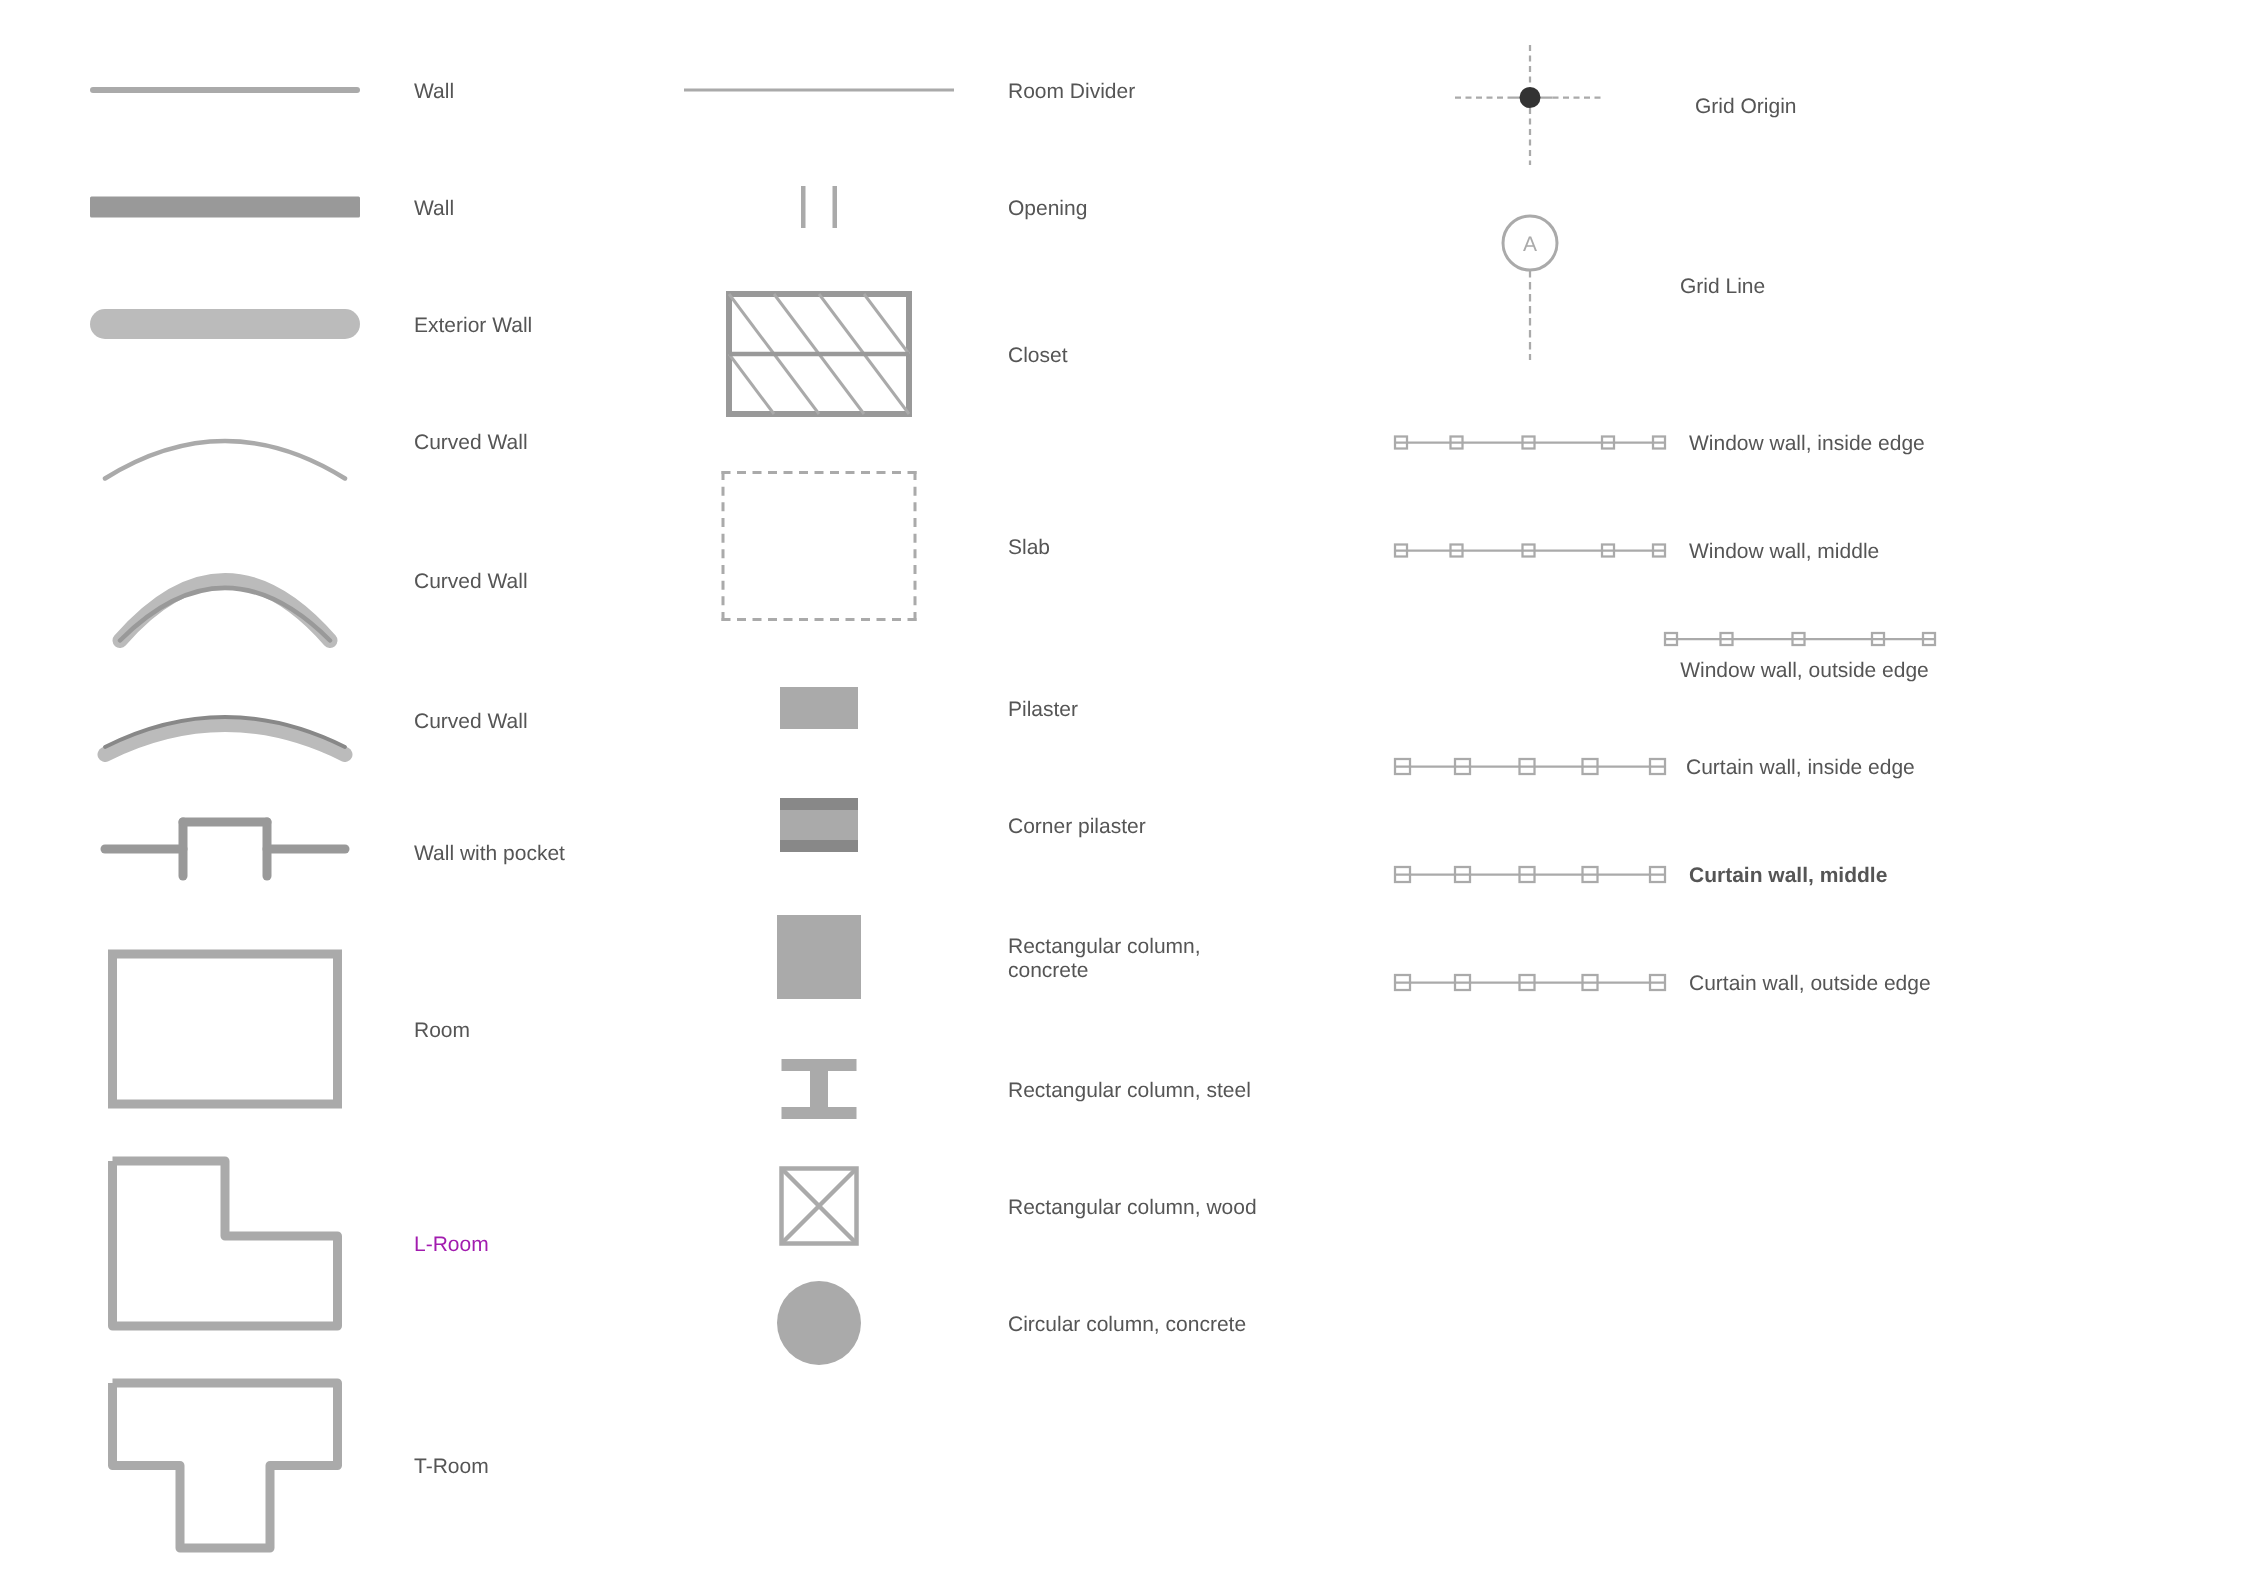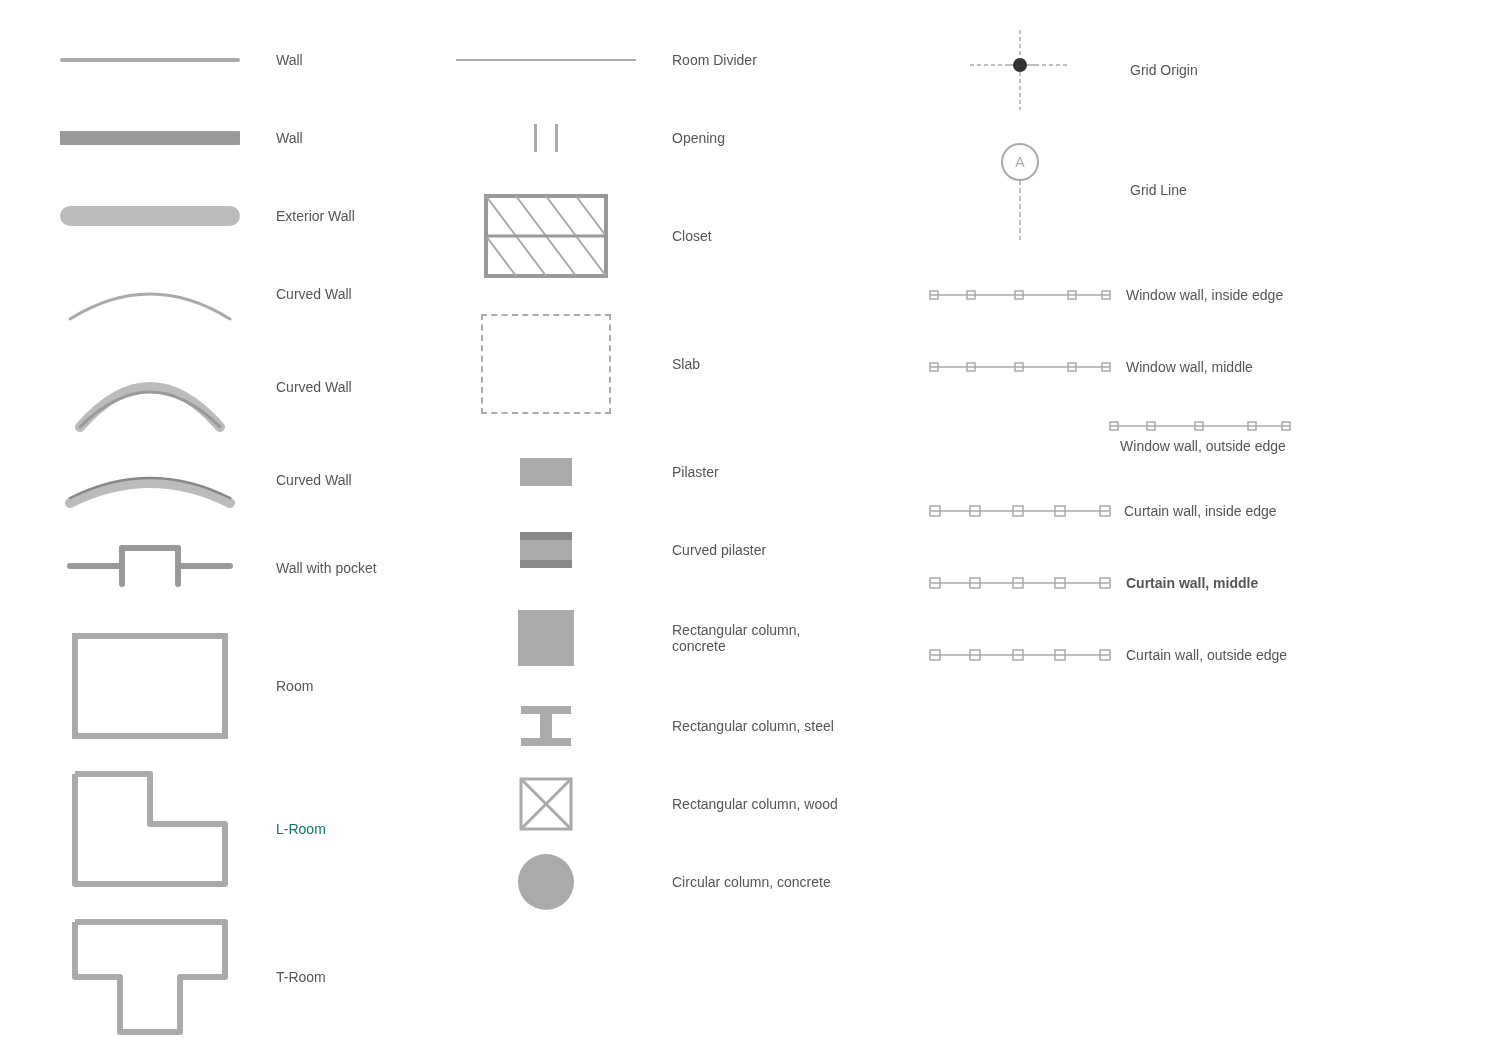--- a/index.html
+++ b/index.html
@@ -29,21 +29,21 @@
       align-items: center;
       justify-content: center;
       flex-shrink: 0;
     }
     .label {
       font-size: 14px;
       color: #555;
       margin-left: 16px;
       flex: 1;
     }
-    .label-orange { color: #0f766e; }
+    .label-orange { color: #a21caf; }
 
     
     .wall-thin {
       width: 180px; height: 4px;
       background: #aaa;
       border-radius: 2px;
     }
     .wall-thick {
       width: 180px; height: 14px;
       background: #999;
@@ -267,21 +267,21 @@
     </div>
 
     <div class="symbol-row">
       <div class="symbol-area">
         <svg width="60" height="44">
           <rect x="4" y="8" width="52" height="28" fill="#aaa"></rect>
           <rect x="4" y="4" width="52" height="8" fill="#888"></rect>
           <rect x="4" y="32" width="52" height="8" fill="#888"></rect>
         </svg>
       </div>
-      <span class="label">Curved pilaster</span>
+      <span class="label">Corner pilaster</span>
     </div>
 
     <div class="symbol-row" style="min-height:80px;justify-content:center;">
       <div class="symbol-area">
         <div class="rect-col-concrete"></div>
       </div>
       <span class="label">Rectangular column, concrete</span>
     </div>
 
     <div class="symbol-row">
@@ -340,21 +340,21 @@
     <div class="col3-row" style="min-height:100px; margin-bottom:30px;">
       <div class="col3-symbol">
         <svg width="100" height="100">
 
           <circle cx="50" cy="22" r="18" fill="none" stroke="#aaa" stroke-width="2"></circle>
           <text x="50" y="27" text-anchor="middle" font-size="14" fill="#aaa">A</text>
 
           <line x1="50" y1="40" x2="50" y2="100" stroke="#aaa" stroke-width="1.5" stroke-dasharray="5,3"></line>
         </svg>
       </div>
-      <span class="label" style="margin-left:10px;">Grid Line</span>
+      <span class="label" style="margin-left:0;">Grid Line</span>
     </div>
 
     <div class="col3-row" style="margin-bottom:22px;">
       <div class="col3-symbol">
         <svg width="190" height="24">
           <line x1="5" y1="12" x2="185" y2="12" stroke="#aaa" stroke-width="1.5"></line>
           <rect x="5" y="8" width="8" height="8" fill="none" stroke="#aaa" stroke-width="1.5"></rect>
           <rect x="42" y="8" width="8" height="8" fill="none" stroke="#aaa" stroke-width="1.5"></rect>
           <rect x="90" y="8" width="8" height="8" fill="none" stroke="#aaa" stroke-width="1.5"></rect>
           <rect x="143" y="8" width="8" height="8" fill="none" stroke="#aaa" stroke-width="1.5"></rect>

